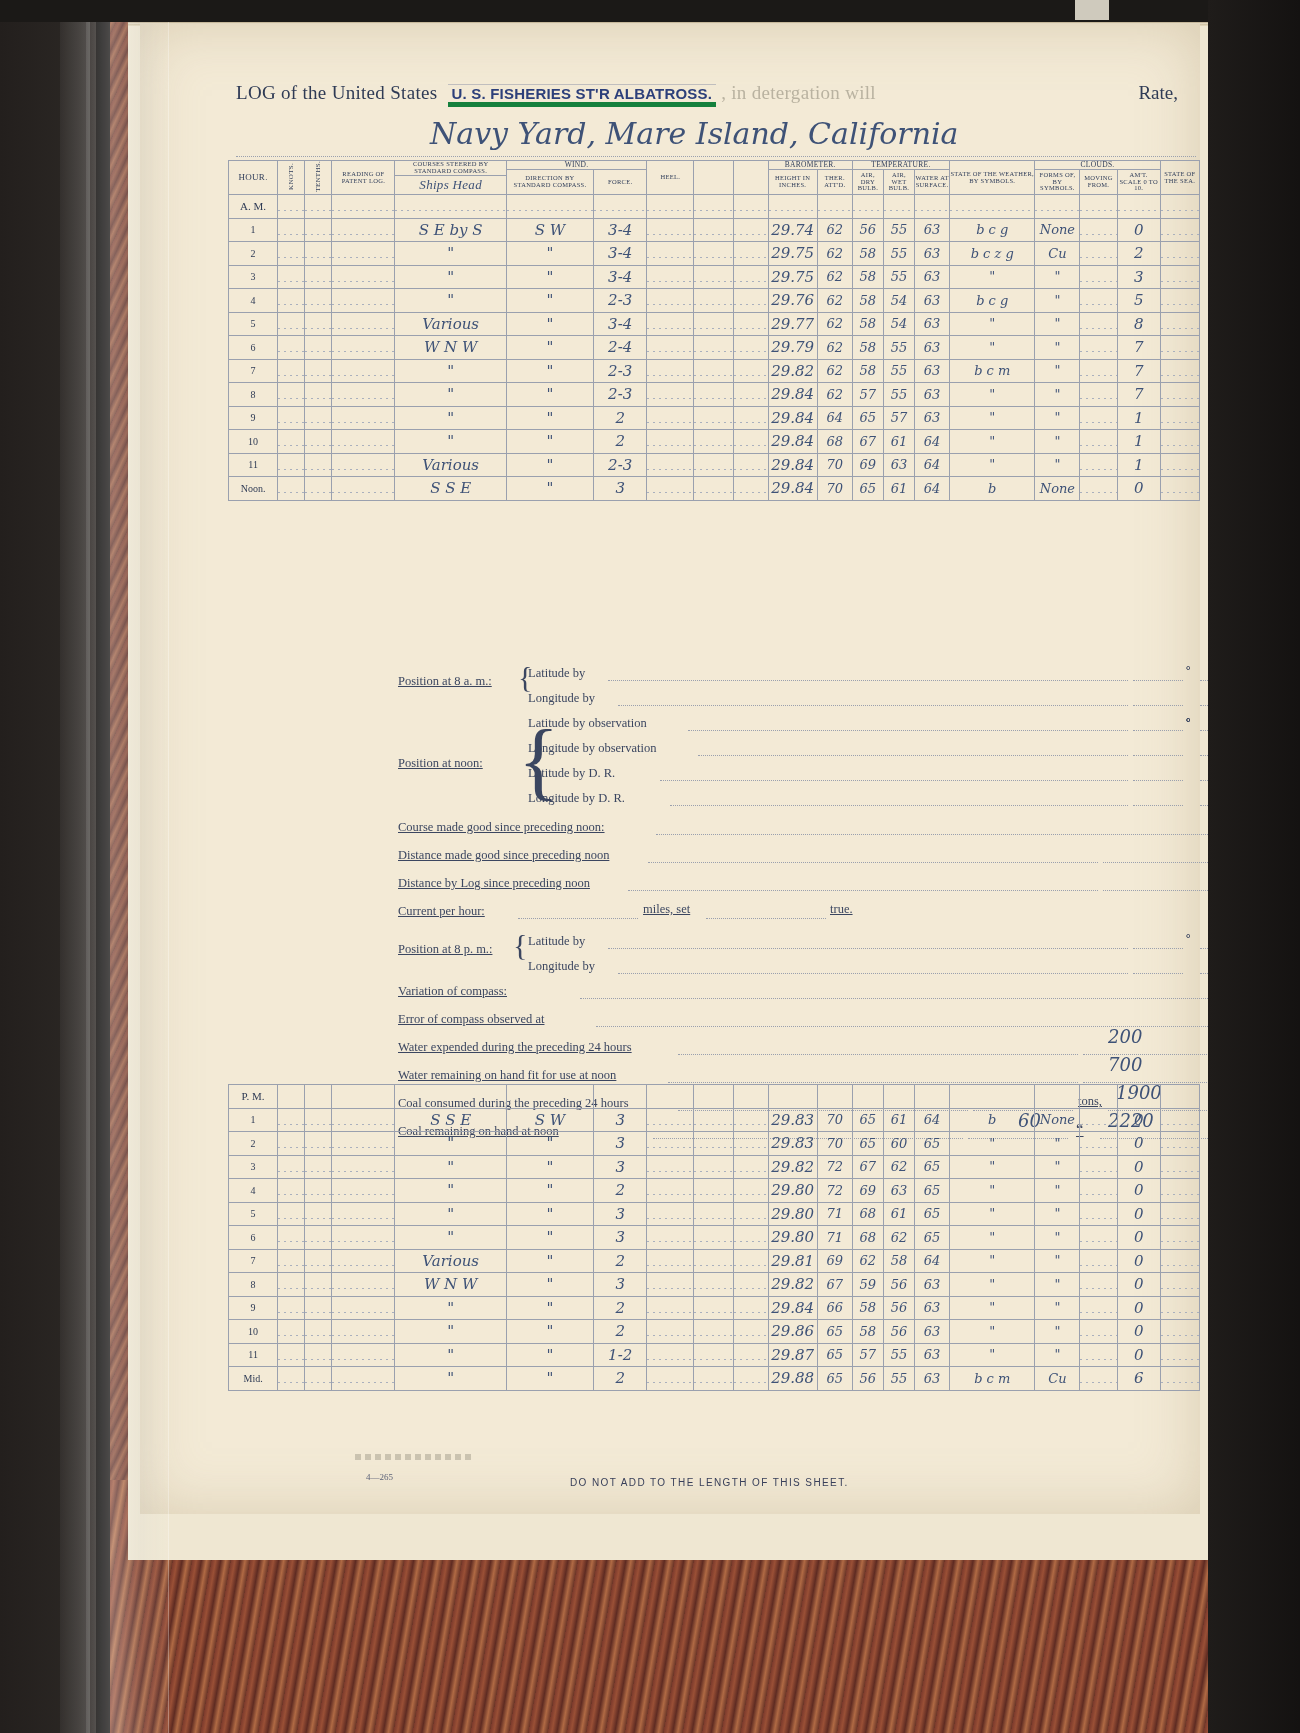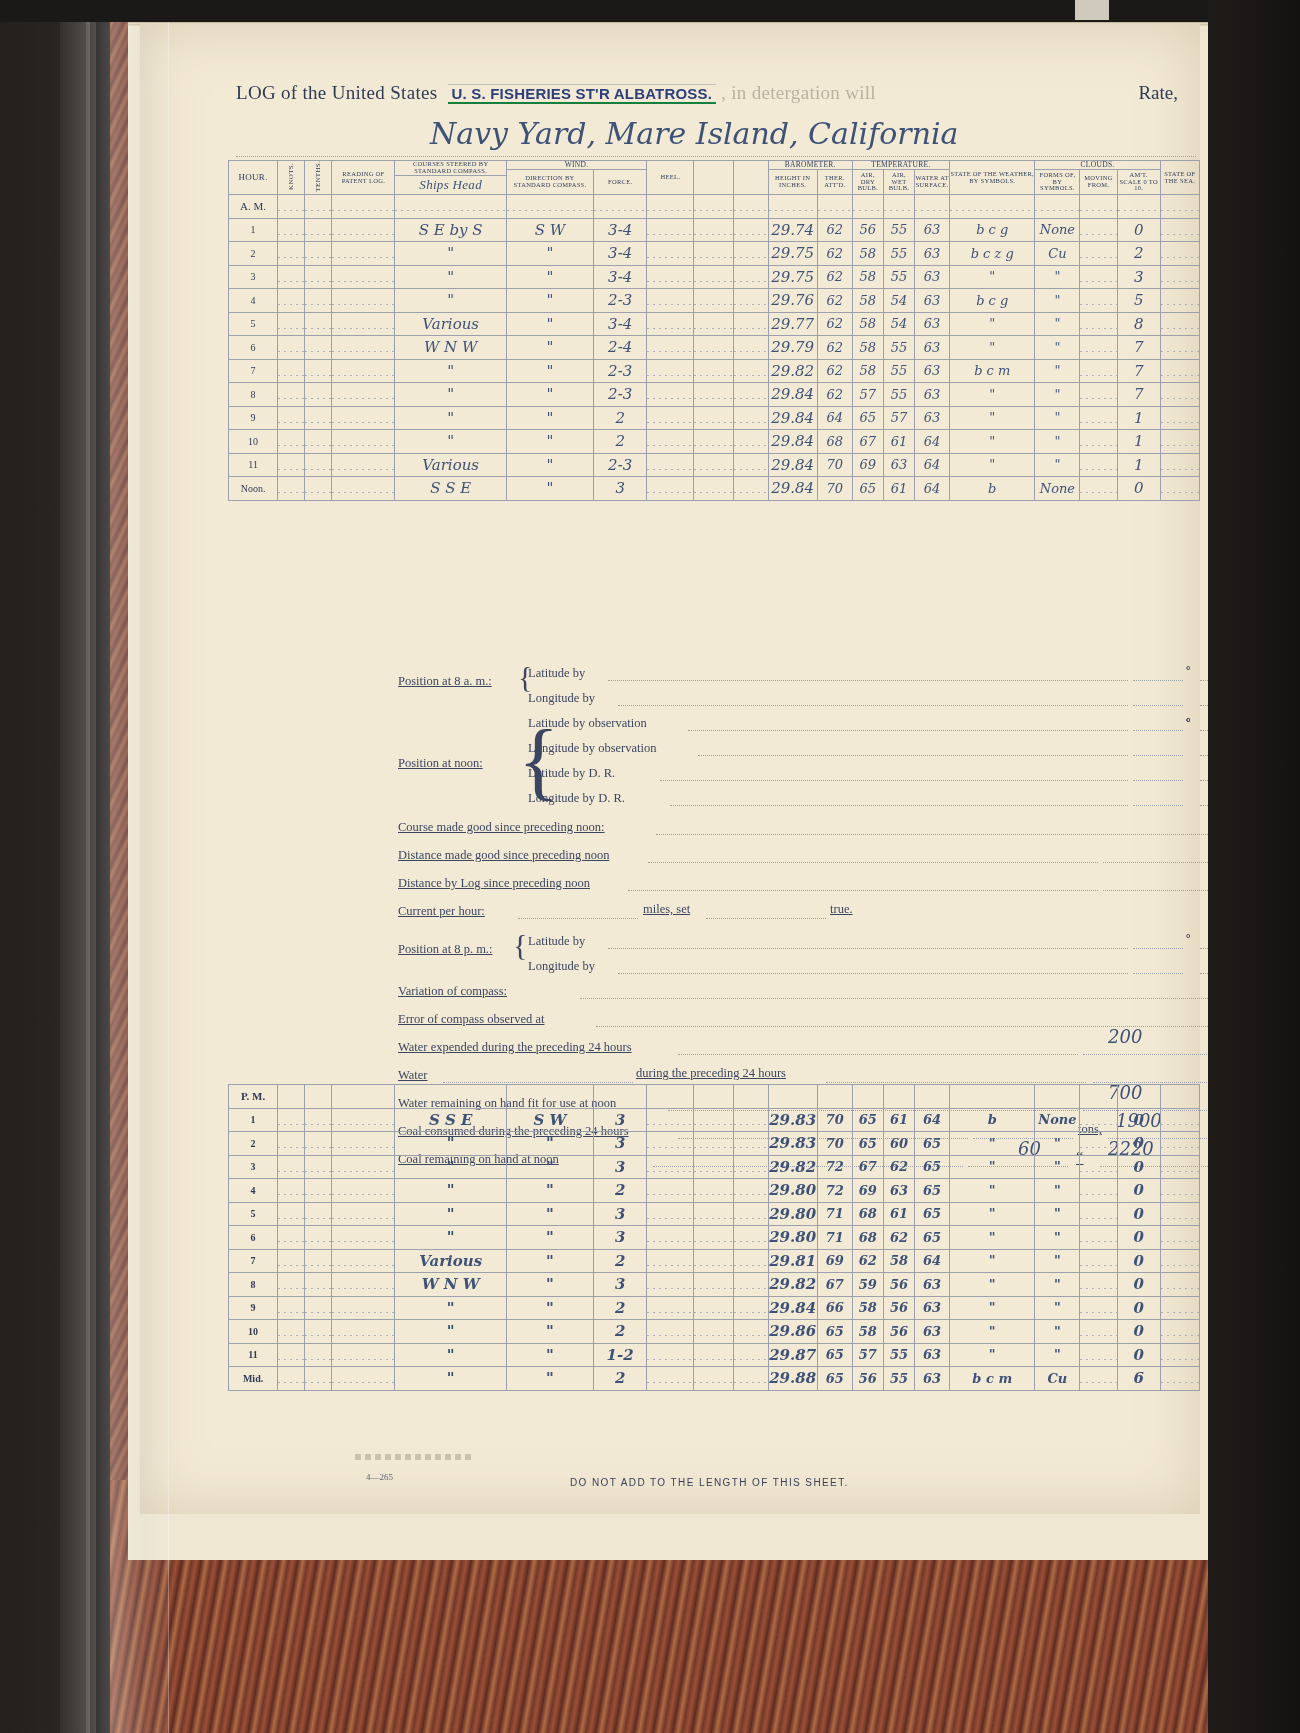--- a/index.html
+++ b/index.html
@@ -41,21 +41,21 @@
   
   #topdark{position:absolute;left:0;top:0;width:1300px;height:22px;background:#1b1917;}
   #topobj{position:absolute;left:1075px;top:0;width:34px;height:20px;background:#cfcabd;}
   #rightdark{position:absolute;right:0;top:0;width:92px;height:1733px;background:linear-gradient(90deg,#1f1c1a,#141211);}
   .hw{font-family:"DejaVu Serif", serif;color:#3e5277;font-style:italic;}
 
   
   .hdr{position:absolute;left:96px;top:58px;width:900px;font-size:19px;color:#2f3b55;letter-spacing:.3px;}
   .hdr .t1{font-family:"Liberation Serif",serif;}
   .stamp{display:inline-block;color:#2c3f7a;font-family:"Liberation Sans",sans-serif;font-weight:bold;font-size:15px;
-         border-bottom:2px solid #15803d;border-top:1px solid rgba(44,63,122,.25);padding:0 4px;letter-spacing:.2px;}
+         border-bottom:5px solid #15803d;border-top:1px solid rgba(44,63,122,.25);padding:0 4px;letter-spacing:.2px;}
   .hdr .faint{color:#b9b2a0;}
   .rate{position:absolute;right:22px;top:58px;font-size:19px;color:#2f3b55;}
   .placeline{position:absolute;left:96px;top:98px;width:960px;border-bottom:1px dotted #9aa0ae;height:34px;}
   .placetext{position:absolute;left:290px;top:92px;font-size:30px;}
 
   
   table{border-collapse:collapse;}
   .logtbl{position:absolute;left:88px;width:972px;border:1px solid #8a8f9c;font-size:9px;color:#33405c;}
   .logtbl td,.logtbl th{border:1px solid #9aa0ae;padding:0;text-align:center;vertical-align:middle;}
   .logtbl th{font-weight:normal;font-family:"Liberation Serif",serif;line-height:1.05;letter-spacing:.3px;}
@@ -544,28 +544,20 @@
       <span class="dots" style="left:368px;top:0;width:684px"></span>
     </div>
     <div class="frow" style="height:28px">
       <span class="lbl">Water expended during the preceding 24 hours</span>
       <span class="dots" style="left:450px;top:0;width:400px"></span>
       <span class="dots" style="left:855px;top:0;width:140px"></span>
       <span class="hwval" style="left:880px;top:-14px">200</span>
       <span class="lbl" style="left:1000px;top:-2px">gallons.</span>
     </div>
     <div class="frow" style="height:28px">
-      <span class="lbl">Water</span>
-      <span class="dots" style="left:215px;top:0;width:190px"></span>
-      <span class="lbl" style="left:408px;top:-2px">during the preceding 24 hours</span>
-      <span class="dots" style="left:598px;top:0;width:260px"></span>
-      <span class="dots" style="left:865px;top:0;width:130px"></span>
-      <span class="lbl" style="left:1002px;top:-4px;font-size:17px">“</span>
-    </div>
-    <div class="frow" style="height:28px">
       <span class="lbl">Water remaining on hand fit for use at noon</span>
       <span class="dots" style="left:440px;top:0;width:410px"></span>
       <span class="dots" style="left:855px;top:0;width:140px"></span>
       <span class="hwval" style="left:880px;top:-14px">700</span>
       <span class="lbl" style="left:1002px;top:-4px;font-size:17px">“</span>
     </div>
     <div class="frow" style="height:28px">
       <span class="lbl">Coal consumed during the preceding 24 hours</span>
       <span class="dots" style="left:450px;top:0;width:290px"></span>
       <span class="dots" style="left:745px;top:0;width:100px"></span>
@@ -579,21 +571,21 @@
       <span class="dots" style="left:425px;top:0;width:310px"></span>
       <span class="dots" style="left:740px;top:0;width:100px"></span>
       <span class="hwval" style="left:790px;top:-14px">60</span>
       <span class="lbl" style="left:848px;top:-4px;font-size:17px">“</span>
       <span class="dots" style="left:872px;top:0;width:122px"></span>
       <span class="hwval" style="left:880px;top:-14px">2220</span>
       <span class="lbl" style="left:1002px;top:-4px;font-size:17px">“</span>
     </div>
   </div>
 
-  <table class="logtbl" style="top:1060px;font-weight:bold;">
+  <table class="logtbl" style="top:1060px;">
     <tbody>
       <tr class="row">
         <td class="ampm" style="width:48px">P. M.</td>
         <td style="width:26px"></td>
           <td style="width:26px"></td>
           <td style="width:62px"></td>
         <td style="width:110px"></td>
           <td style="width:86px"></td>
           <td style="width:52px"></td>
         <td style="width:46px"></td>

